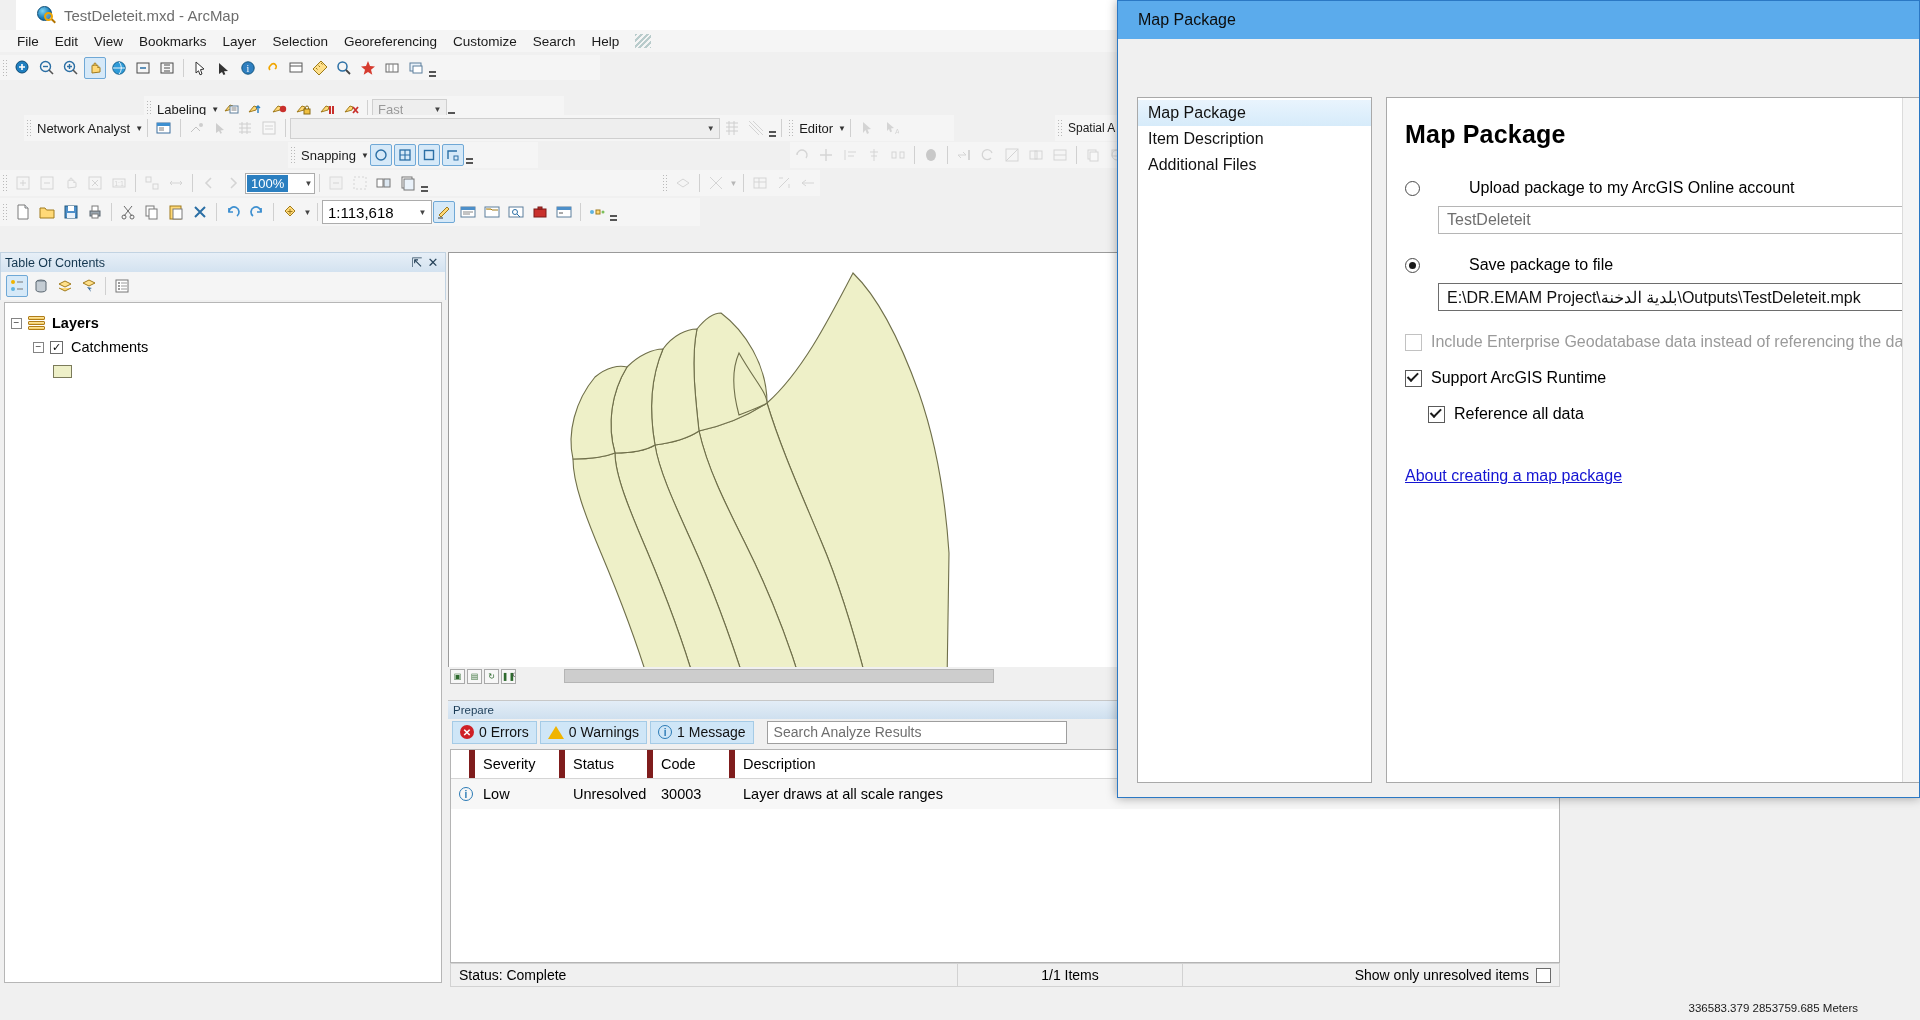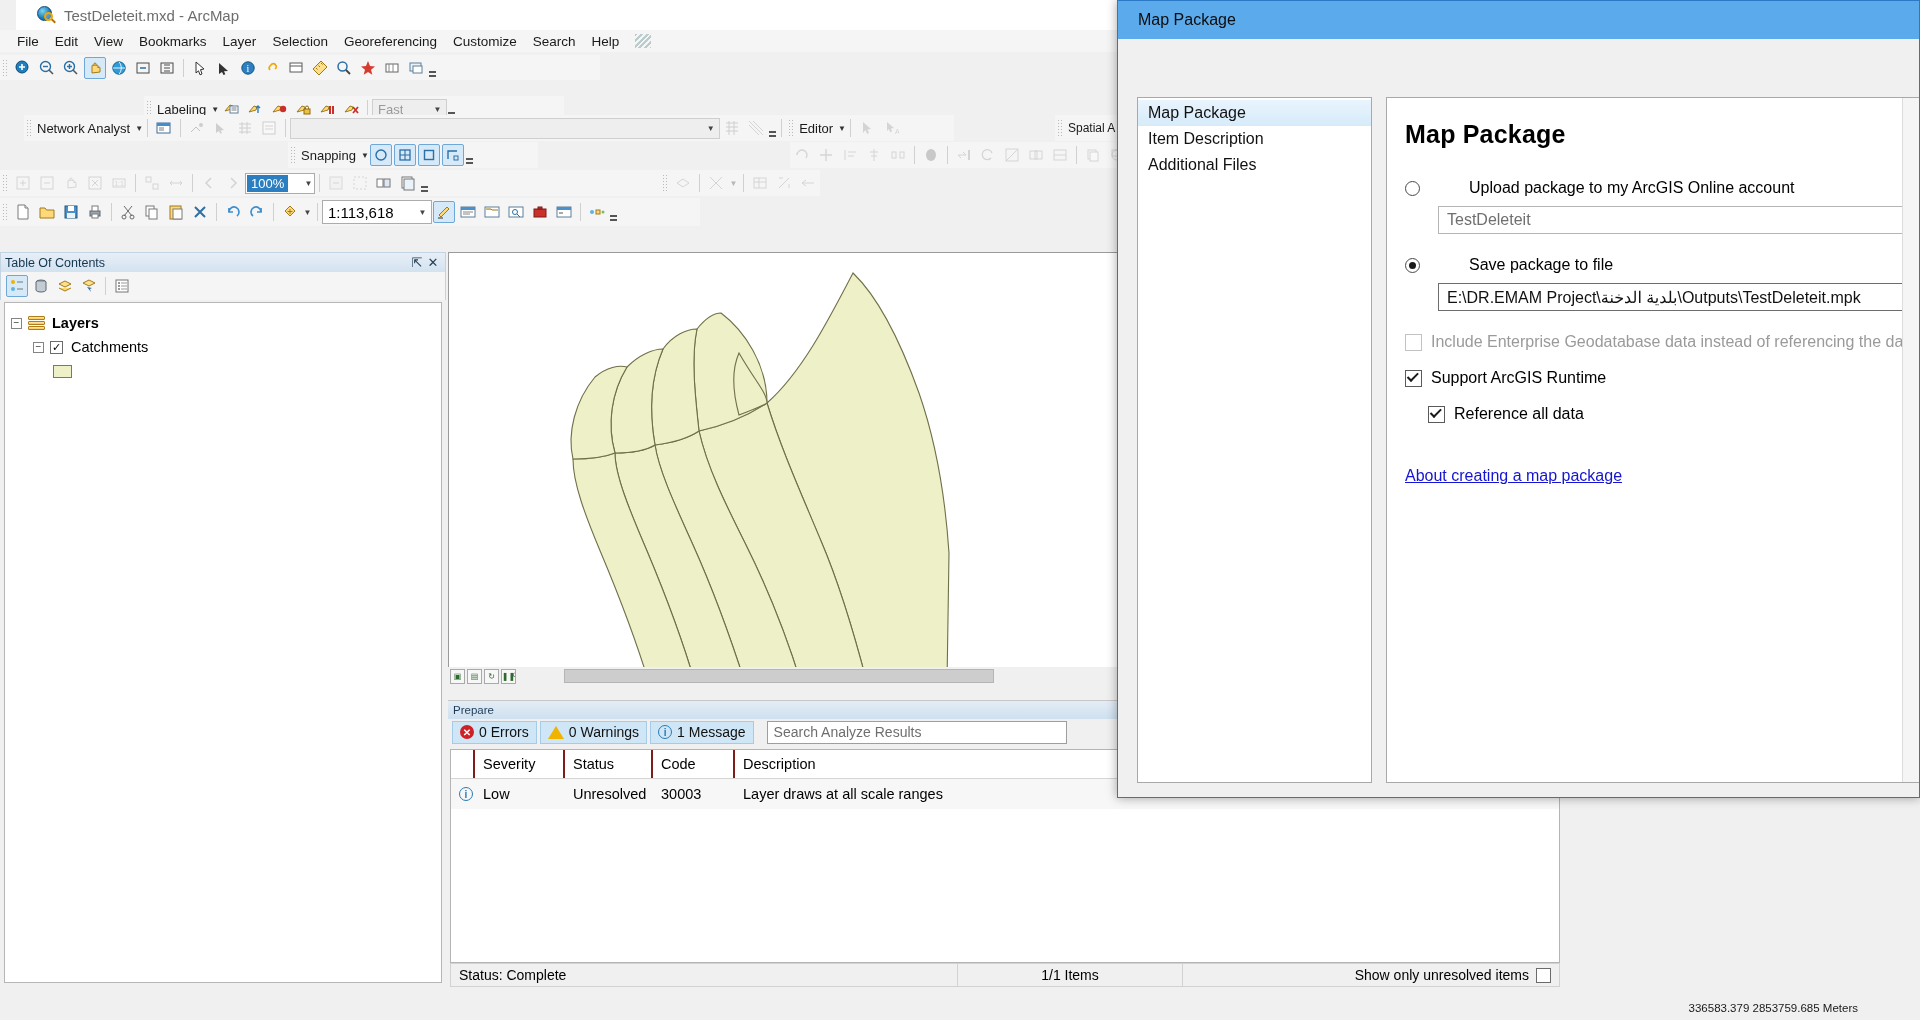--- a/index.html
+++ b/index.html
@@ -113,21 +113,21 @@
   .tri-warn { width:0; height:0; border-left:8px solid transparent; border-right:8px solid transparent;
      border-bottom:13px solid #f0b400; position:relative; }
   .dot-info { width:14px; height:14px; border-radius:50%; border:1.5px solid #2a7ab5; color:#2a7ab5;
      font-size:10px; display:flex; align-items:center; justify-content:center; font-weight:bold; }
   .search-box { margin-left:10px; height:23px; width:300px; border:1px solid #9e9e9e; background:#fff;
      display:flex; align-items:center; padding:0 6px; font-size:14px; color:#6e6e6e; }
   .res-table { position:absolute; left:2px; top:48px; right:2px; bottom:26px; background:#fff;
      border:1px solid #b4b4b4; }
   .res-head { display:flex; height:29px; background:#fff; border-bottom:1px solid #d5d5d5;
      font-size:14.5px; align-items:center; }
-  .res-head div { padding-left:8px; border-right:2px solid #7f1d1d; height:100%; display:flex; align-items:center; }
+  .res-head div { padding-left:8px; border-right:6px solid #7f1d1d; height:100%; display:flex; align-items:center; }
   .res-row { display:flex; height:30px; align-items:center; font-size:14.5px; background:#f7f7f7; }
   .res-row div { padding-left:8px; height:100%; display:flex; align-items:center; }
   .c-sel { width:24px; } .c-sev { width:90px; } .c-st { width:88px; } .c-code { width:82px; } .c-desc { flex:1; }
   .prep-status { position:absolute; left:2px; bottom:2px; right:2px; height:24px; display:flex;
      align-items:center; font-size:14px; }
   .ps-cell { height:24px; display:flex; align-items:center; border:1px solid #d2d2d2; border-left:none;
      padding:0 8px; background:#f0f0f0; }
 
   
   .right-cols { position:absolute; left:1566px; top:700px; width:354px; height:30px;

